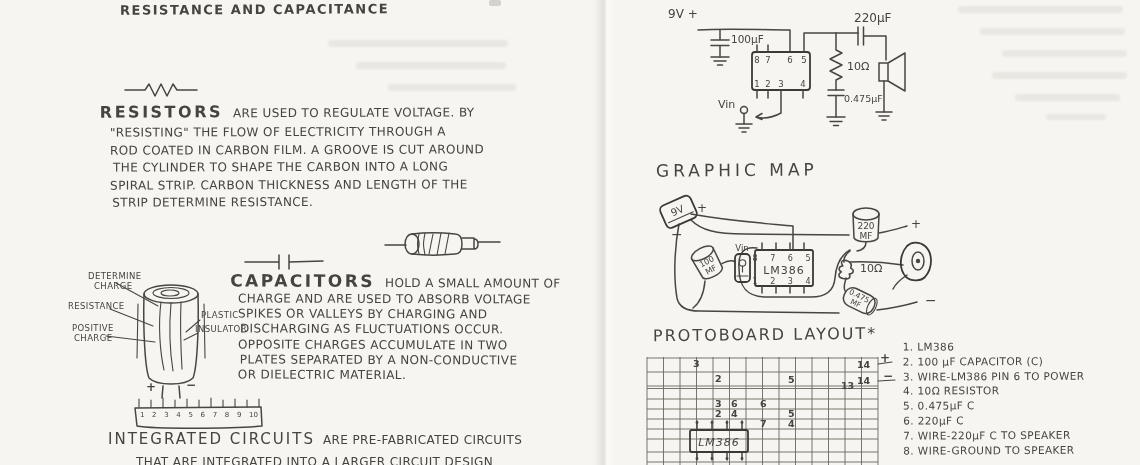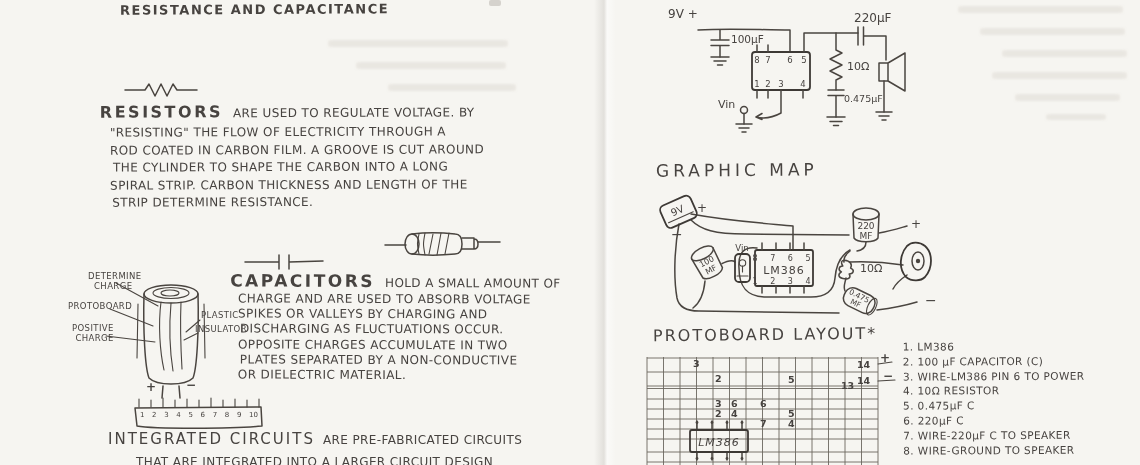--- a/index.html
+++ b/index.html
@@ -118,22 +118,22 @@
       <ellipse class="ink-thin" cx="113" cy="23" rx="18" ry="5.5"></ellipse>
       <ellipse class="ink-thin" cx="112" cy="23" rx="9" ry="3"></ellipse>
       <path class="ink" d="M86,24 C85,60 87,98 91,108 C99,116 127,116 135,108 C139,98 141,60 140,24"></path>
       <path class="ink-thin" d="M103,32 C100,55 102,82 106,100 M113,33 C111,56 112,82 115,101 M123,32 C122,56 123,82 124,99"></path>
       <path class="ink" d="M105,116 L104,128 M121,116 L122,128"></path>
     </svg>
     <div class="abs anat-label" style="left:30px;top:2px;">
       <div>DETERMINE</div>
       <div style="margin-left:6px;">CHARGE</div>
     </div>
-    <div class="abs anat-label" style="left:10px;top:32px;">PROTOBOARD</div>
-    <div class="abs anat-label" style="left:14px;top:54px;text-align:right;">
+    <div class="abs anat-label" style="left:10px;top:32px;">RESISTANCE</div>
+    <div class="abs anat-label" style="left:14px;top:54px;">
       <div>POSITIVE</div>
       <div style="margin-left:2px;">CHARGE</div>
     </div>
     <div class="abs anat-label" style="left:143px;top:41px;">PLASTIC</div>
     <div class="abs anat-label" style="left:137px;top:55px;">INSULATOR</div>
     <div class="abs sign" style="left:88px;top:110px;">+</div>
     <div class="abs sign" style="left:128px;top:108px;">−</div>
   </div>
 
   <div class="abs" style="left:133px;top:396px;width:136px;height:34px;">

